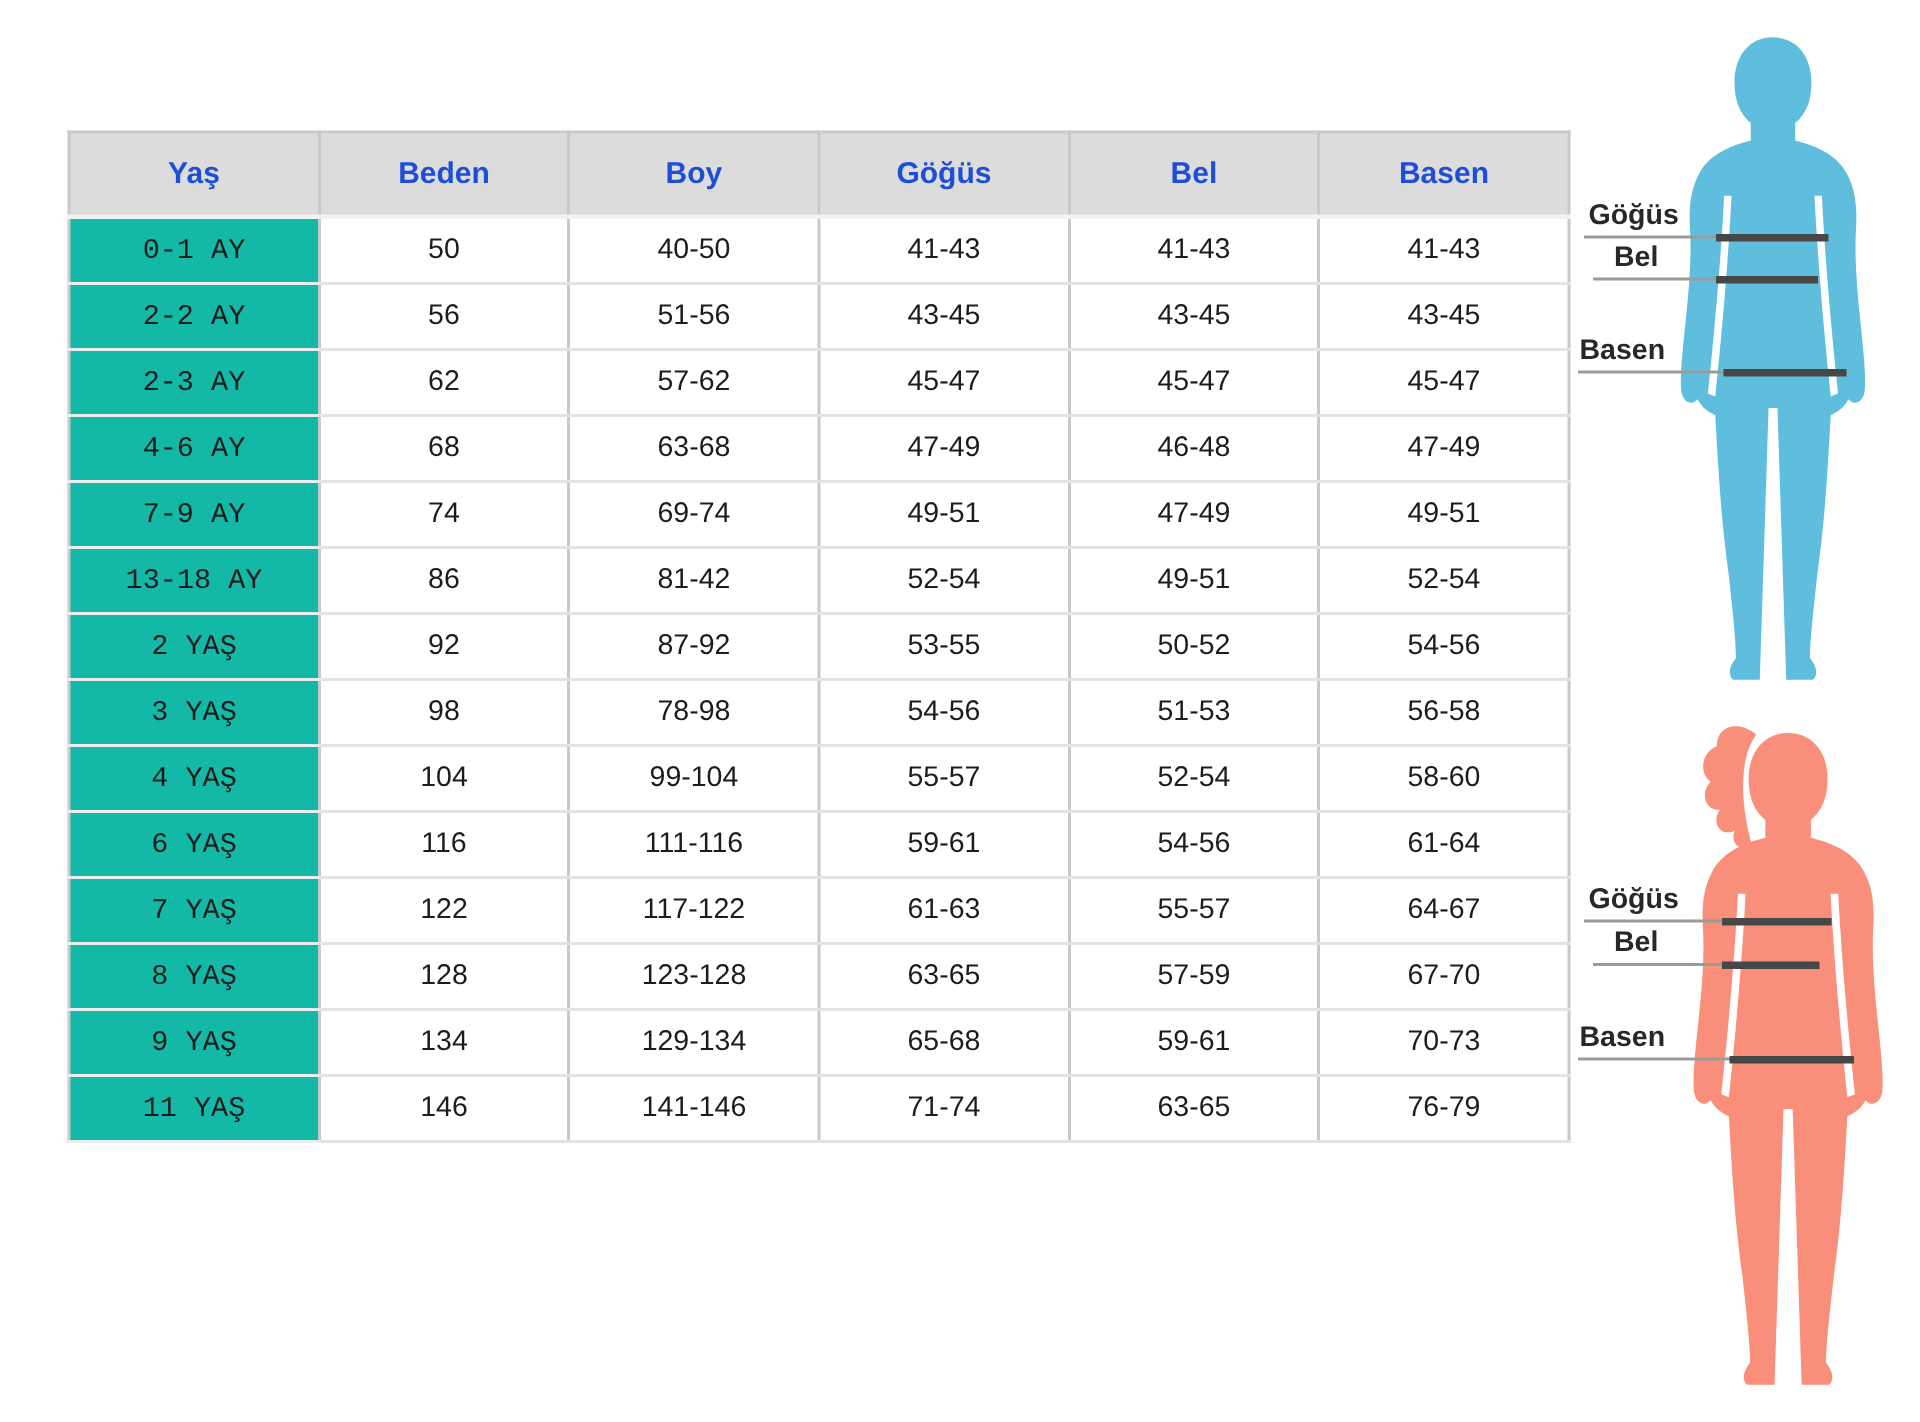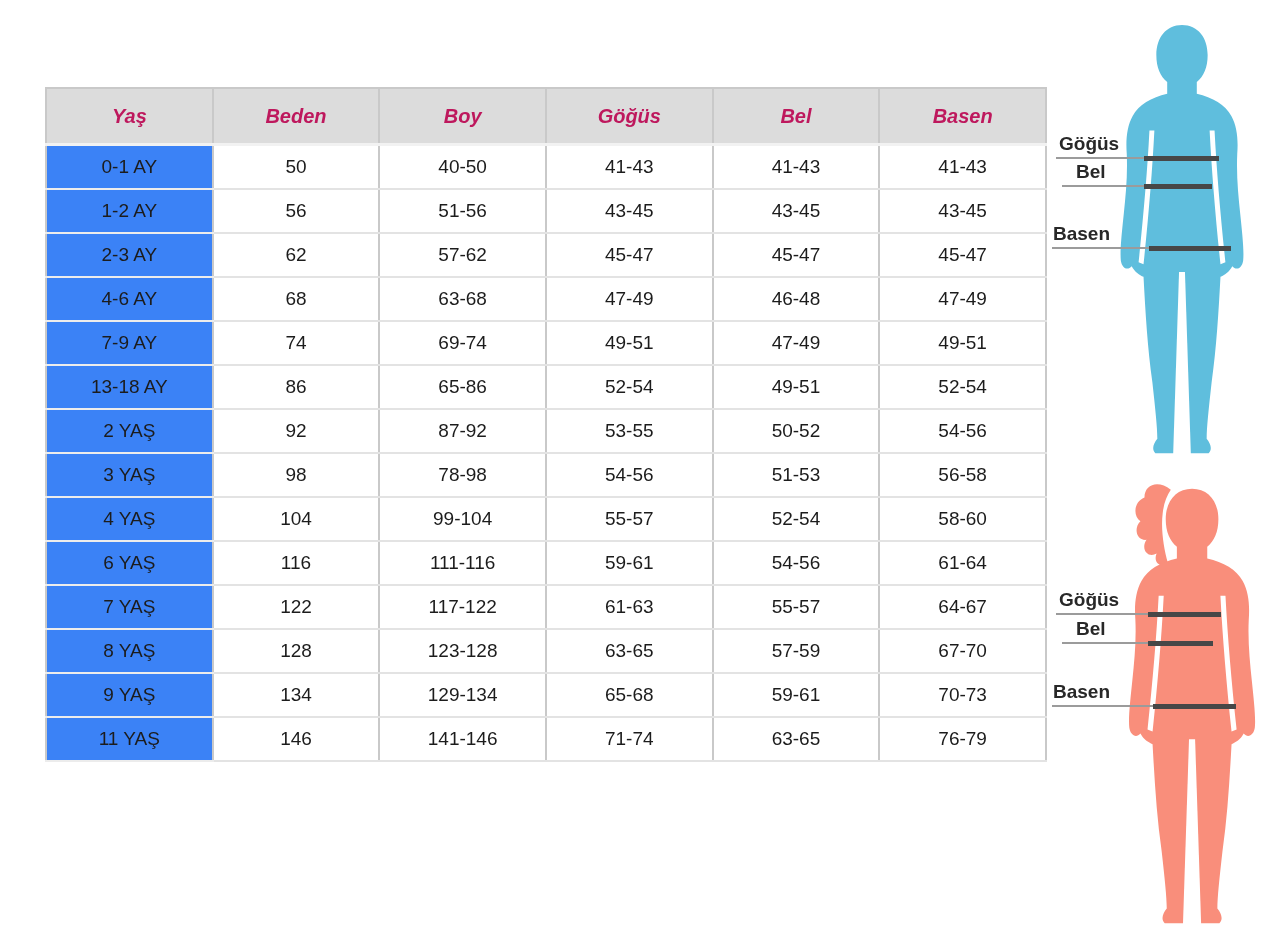--- a/index.html
+++ b/index.html
@@ -8,29 +8,29 @@
     font-family:"Liberation Sans", sans-serif;color:#1c1c1c;
   }
   
   table.size-table{
     position:absolute;left:45px;top:87px;width:1002px;
     border-collapse:collapse;table-layout:fixed;
     border:2px solid #b3b3b3;
     font-family:"Liberation Sans", sans-serif;
   }
   table.size-table th{
-    background:#dcdcdc;height:52px;font-size:20px;font-weight:bold;color:#be185d;
-    border:2px solid #c9c9c9;border-bottom:3px solid #f2f2f2;text-align:center;font-style:italic;
+    background:#dcdcdc;height:52px;font-size:20px;font-weight:bold;color:#1d4ed8;
+    border:2px solid #c9c9c9;border-bottom:3px solid #f2f2f2;text-align:center;
   }
   table.size-table td{
     height:40px;font-size:19px;text-align:center;color:#1c1c1c;background:#ffffff;
     border-left:2px solid #c9c9c9;border-right:2px solid #c9c9c9;
     border-top:2px solid #e3e3e3;border-bottom:2px solid #e3e3e3;
   }
-  table.size-table td.rowhead{background:#3b82f6;border-top:2px solid #ececec;border-bottom:2px solid #ececec;}
+  table.size-table td.rowhead{background:#14b8a6;border-top:2px solid #ececec;border-bottom:2px solid #ececec;font-family:Liberation Mono, monospace;}
   
   .fig{position:absolute;}
   .fig-boy{left:1108px;top:22px;width:148px;height:438px;}
   .fig-girl{left:1106px;top:472px;width:162px;height:462px;}
   .fig svg{display:block;width:100%;height:100%;}
   
   .measure{position:absolute;border-bottom:2px solid #9b9b9b;height:24px;}
   .measure .txt{
     display:inline-block;line-height:22px;font-size:19px;font-weight:bold;color:#282828;
     padding:0 3px 0 1px;white-space:nowrap;
@@ -64,21 +64,21 @@
     <tbody>
         <tr>
           <td class="rowhead">0-1 AY</td>
           <td>50</td>
           <td>40-50</td>
           <td>41-43</td>
           <td>41-43</td>
           <td>41-43</td>
         </tr>
         <tr>
-          <td class="rowhead">1-2 AY</td>
+          <td class="rowhead">2-2 AY</td>
           <td>56</td>
           <td>51-56</td>
           <td>43-45</td>
           <td>43-45</td>
           <td>43-45</td>
         </tr>
         <tr>
           <td class="rowhead">2-3 AY</td>
           <td>62</td>
           <td>57-62</td>
@@ -98,21 +98,21 @@
           <td class="rowhead">7-9 AY</td>
           <td>74</td>
           <td>69-74</td>
           <td>49-51</td>
           <td>47-49</td>
           <td>49-51</td>
         </tr>
         <tr>
           <td class="rowhead">13-18 AY</td>
           <td>86</td>
-          <td>65-86</td>
+          <td>81-42</td>
           <td>52-54</td>
           <td>49-51</td>
           <td>52-54</td>
         </tr>
         <tr>
           <td class="rowhead">2 YAŞ</td>
           <td>92</td>
           <td>87-92</td>
           <td>53-55</td>
           <td>50-52</td>

